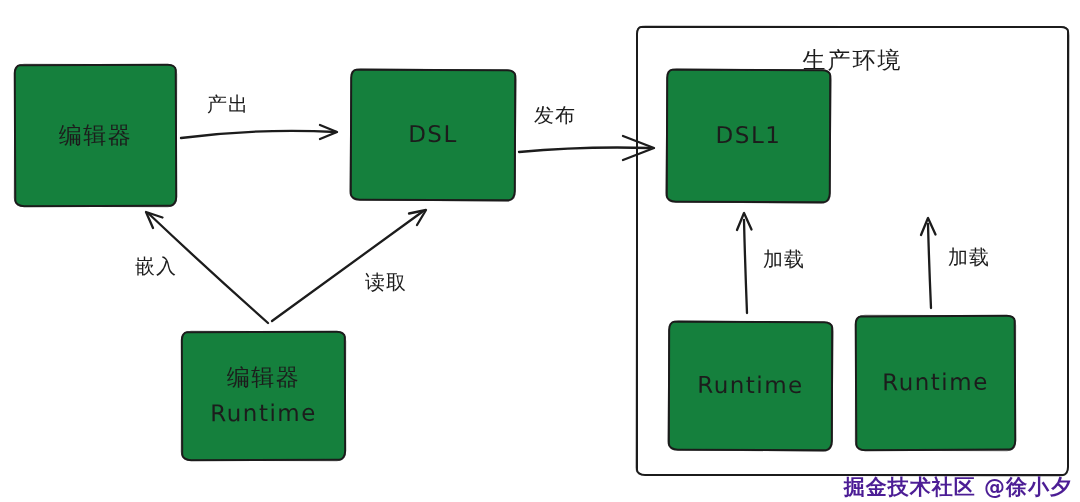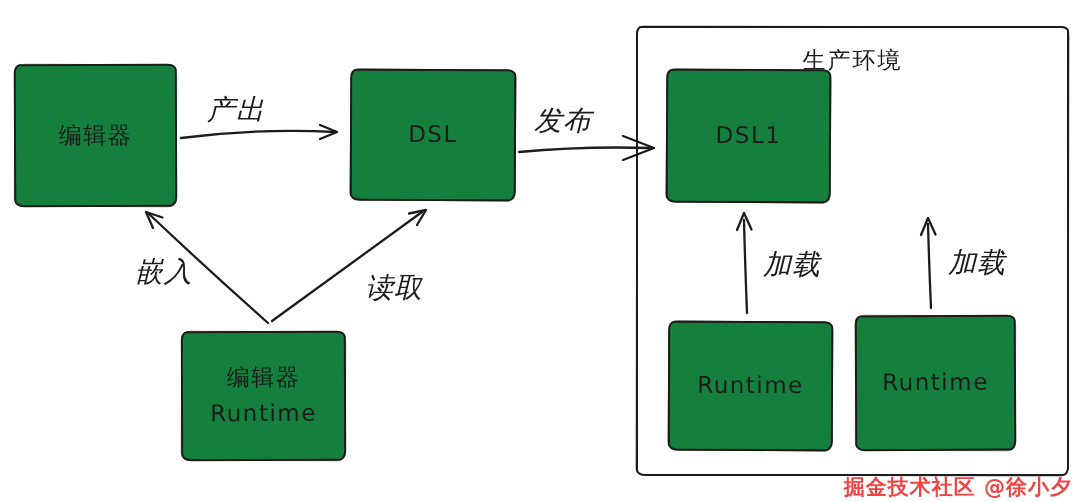--- a/index.html
+++ b/index.html
@@ -56,42 +56,41 @@
   .container-label {
     position: absolute;
     top: 17px; left: 0; right: 0;
     text-align: center;
     font-size: 23px;
     letter-spacing: 2px;
   }
 
   .edge-label {
     position: absolute;
-    font-size: 28px;
+    font-size: 20px;
     letter-spacing: 1px;
     white-space: nowrap;
-    font-style: italic;
   }
 
   .arrows { position: absolute; left: 0; top: 0; width: 1080px; height: 502px; pointer-events: none; }
   .arrows path {
     fill: none;
     stroke: #1c1c1c;
     stroke-width: 2.3;
     stroke-linecap: round;
     stroke-linejoin: round;
   }
 
   .watermark {
     position: absolute;
     right: 8px;
     bottom: 1px;
     font-size: 21px;
     font-weight: bold;
-    color: #ef4444;
+    color: #4c1d95;
     letter-spacing: 1px;
     background: transparent;
     z-index: 5;
   }
 </style>
 </head>
 <body>
 
 <div class="canvas">
 

